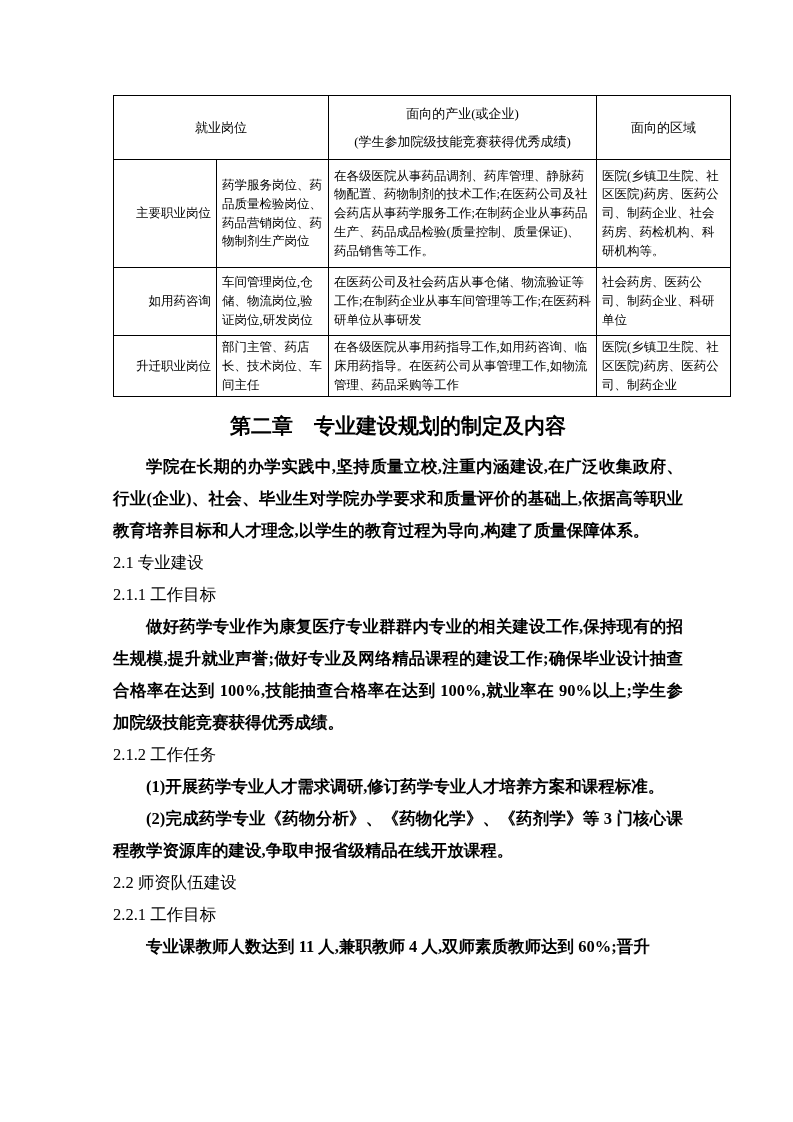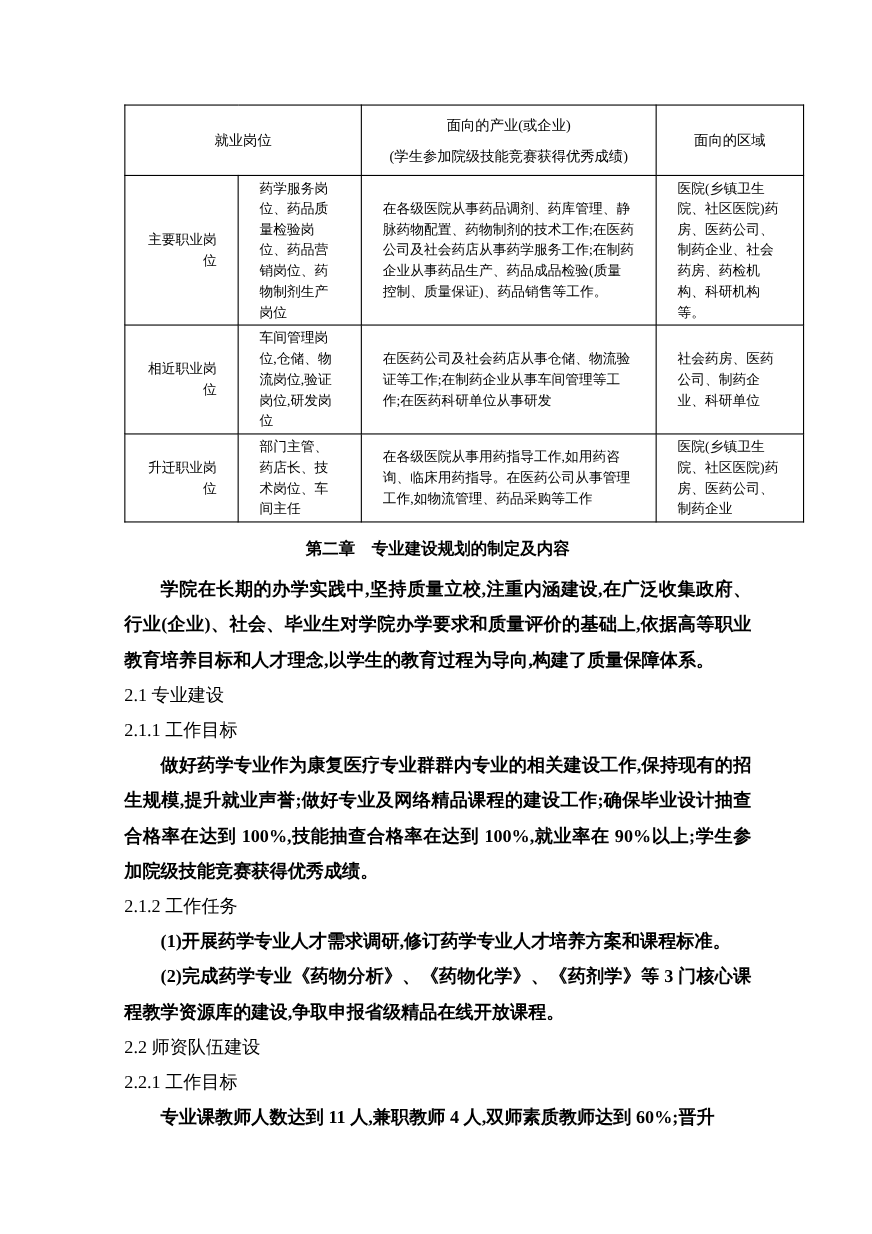--- a/index.html
+++ b/index.html
@@ -21,38 +21,38 @@
     top: 95px;
     width: 618px;
   }
   table.job-table {
     border-collapse: collapse;
     table-layout: fixed;
     width: 617px;
   }
   .job-table td {
     border: 1px solid #000;
-    padding: 2px 19px;
+    padding: 2px 5px;
     font-size: 12.5px;
     line-height: 1.5;
     vertical-align: middle;
     word-break: break-all;
   }
   .job-table td.hdr { text-align: center; font-size: 13px; }
   .hdr-industry-line2 { margin-top: 9px; }
   tr.hrow { height: 64px; }
   tr.r0 { height: 108px; }
   tr.r1 { height: 68px; }
   tr.r2 { height: 61px; }
   td.cat { text-align: right; }
   td.pos, td.desc, td.region { text-align: left; }
   .chapter-title {
     font-family: "Liberation Sans", "DejaVu Sans", sans-serif;
     font-weight: 700;
-    font-size: 15px;
+    font-size: 21px;
     text-align: center;
     margin: 15px 0 11px 0;
     width: 570px;
   }
   .body-text {
     width: 570px;
     font-size: 16.5px;
     line-height: 32px;
     text-align: justify;
   }
@@ -83,21 +83,21 @@
         </tr>
 
         <tr class="r0">
           <td class="cat">主要职业岗位</td>
           <td class="pos">药学服务岗位、药品质量检验岗位、药品营销岗位、药物制剂生产岗位</td>
           <td class="desc">在各级医院从事药品调剂、药库管理、静脉药物配置、药物制剂的技术工作;在医药公司及社会药店从事药学服务工作;在制药企业从事药品生产、药品成品检验(质量控制、质量保证)、药品销售等工作。</td>
           <td class="region">医院(乡镇卫生院、社区医院)药房、医药公司、制药企业、社会药房、药检机构、科研机构等。</td>
         </tr>
 
         <tr class="r1">
-          <td class="cat">相近职业岗位</td>
+          <td class="cat">如用药咨询</td>
           <td class="pos">车间管理岗位,仓储、物流岗位,验证岗位,研发岗位</td>
           <td class="desc">在医药公司及社会药店从事仓储、物流验证等工作;在制药企业从事车间管理等工作;在医药科研单位从事研发</td>
           <td class="region">社会药房、医药公司、制药企业、科研单位</td>
         </tr>
 
         <tr class="r2">
           <td class="cat">升迁职业岗位</td>
           <td class="pos">部门主管、药店长、技术岗位、车间主任</td>
           <td class="desc">在各级医院从事用药指导工作,如用药咨询、临床用药指导。在医药公司从事管理工作,如物流管理、药品采购等工作</td>
           <td class="region">医院(乡镇卫生院、社区医院)药房、医药公司、制药企业</td>

